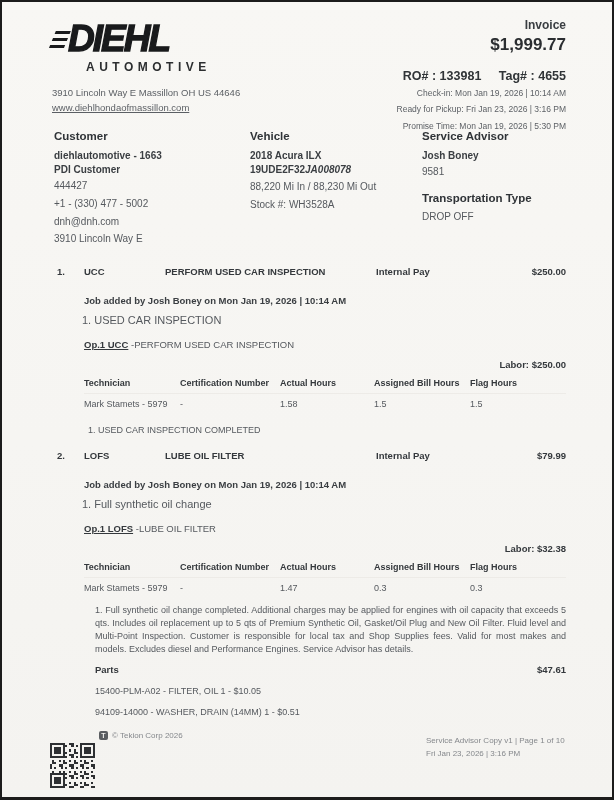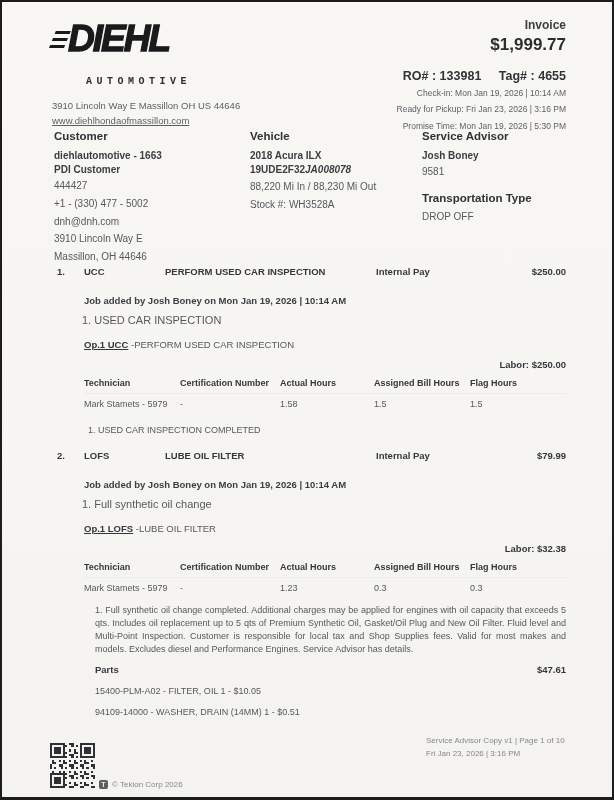--- a/index.html
+++ b/index.html
@@ -27,22 +27,22 @@
     width:15px;height:19px;margin-right:1px;margin-top:4px;
     background:repeating-linear-gradient(to bottom,#191a1c 0 3px,transparent 3px 7px);
     transform:skewX(-22deg);
   }
   .logo-text{
     font-size:37px;font-weight:bold;font-style:italic;
     letter-spacing:-2px;color:#191a1c;line-height:1;
     -webkit-text-stroke:1.3px #191a1c;
   }
   .logo-sub{
-    font-size:10px;font-weight:bold;letter-spacing:4.5px;
-    color:#2c2e30;margin:19px 0 0 34px;font-family:Liberation Mono, monospace;
+    font-size:12px;font-weight:bold;letter-spacing:4.5px;
+    color:#2c2e30;margin:3px 0 0 34px;
   }
   .hdr-address{margin-top:12px;font-size:9.5px;color:#5b5f64;line-height:1.55;}
   .hdr-website{font-size:9.5px;color:#5b5f64;text-decoration:underline;line-height:1.55;}
 
   .header-right{position:absolute;right:46px;top:16px;text-align:right;}
   .invoice-label{font-size:12px;font-weight:bold;color:#3a3e42;}
   .invoice-total{font-size:17px;font-weight:bold;color:#2b2e31;margin-top:3px;}
   .ro-line{margin-top:14px;font-size:12.5px;font-weight:bold;color:#303437;}
   .ro-line span{margin-left:14px;}
   .ro-line span:first-child{margin-left:0;}
@@ -81,21 +81,21 @@
   .tt-c0{width:96px;}.tt-c1{width:100px;}.tt-c2{width:94px;}.tt-c3{width:96px;}.tt-c4{flex:1;}
   .note-line{margin:14px 0 0 38px;font-size:9px;color:#55595e;line-height:12px;}
   .story-para{margin:10px 0 0 45px;font-size:9px;color:#55595e;line-height:13px;text-align:justify;}
   .parts-row{display:flex;margin:8px 0 0 45px;font-size:9.5px;font-weight:bold;color:#34383c;line-height:12px;}
   .parts-row .pr-total{flex:1;text-align:right;}
   .part-line{margin:9px 0 0 45px;font-size:9px;color:#55595e;line-height:12px;}
 
   
   .qr{position:absolute;left:48px;top:741px;width:45px;height:45px;}
   .qr svg{width:100%;height:100%;display:block;}
-  .tekion-line{position:absolute;left:97px;top:778px;display:flex;align-items:center;font-size:8px;color:#85888c;}
+  .tekion-line{position:absolute;left:97px;top:729px;display:flex;align-items:center;font-size:8px;color:#85888c;}
   .tekion-icon{width:9px;height:9px;background:#5a5d61;border-radius:2px;color:#f3f2ef;
                font-size:7px;font-weight:bold;display:flex;align-items:center;justify-content:center;
                margin-right:4px;line-height:1;}
   .footer-right{position:absolute;left:424px;top:733px;font-size:8px;color:#85888c;line-height:1.6;}
 </style>
 </head>
 <body>
 
 <div class="page">
 
@@ -123,21 +123,20 @@
 
   <div class="info-cols">
     <div class="col-customer">
       <div class="col-heading">Customer</div>
       <div class="c-bold">diehlautomotive - 1663</div>
       <div class="c-bold">PDI Customer</div>
       <div class="c-line">444427</div>
       <div class="c-line">+1 - (330) 477 - 5002</div>
       <div class="c-line">dnh@dnh.com</div>
       <div class="c-line">3910 Lincoln Way E</div>
-      <div class="c-line">Massillon, OH 44646</div>
     </div>
     <div class="col-vehicle">
       <div class="col-heading">Vehicle</div>
       <div class="c-bold">2018 Acura ILX</div>
       <div class="c-bold"><span>19UDE2F32</span><span class="vin-b">JA008078</span></div>
       <div class="v-gap"></div>
       <div class="c-line" style="line-height:1.45;">88,220 Mi In / 88,230 Mi Out</div>
       <div class="v-gap"></div>
       <div class="c-line" style="line-height:1.45;">Stock #: WH3528A</div>
     </div>
@@ -194,21 +193,21 @@
     <div class="tt-head">
       <span class="tt-c0">Technician</span>
       <span class="tt-c1">Certification Number</span>
       <span class="tt-c2">Actual Hours</span>
       <span class="tt-c3">Assigned Bill Hours</span>
       <span class="tt-c4">Flag Hours</span>
     </div>
     <div class="tt-row">
       <span class="tt-c0">Mark Stamets - 5979</span>
       <span class="tt-c1">-</span>
-      <span class="tt-c2">1.23</span>
+      <span class="tt-c2">1.47</span>
       <span class="tt-c3">0.3</span>
       <span class="tt-c4">0.3</span>
     </div>
     <div class="story-para">1. Full synthetic oil change completed. Additional charges may be applied for engines with oil capacity that exceeds 5 qts. Includes oil replacement up to 5 qts of Premium Synthetic Oil, Gasket/Oil Plug and New Oil Filter. Fluid level and Multi-Point Inspection. Customer is responsible for local tax and Shop Supplies fees. Valid for most makes and models. Excludes diesel and Performance Engines. Service Advisor has details.</div>
     <div class="parts-row">
       <span>Parts</span>
       <span class="pr-total">$47.61</span>
     </div>
     <div class="part-line">15400-PLM-A02 - FILTER, OIL 1 - $10.05</div>
     <div class="part-line">94109-14000 - WASHER, DRAIN (14MM) 1 - $0.51</div>

